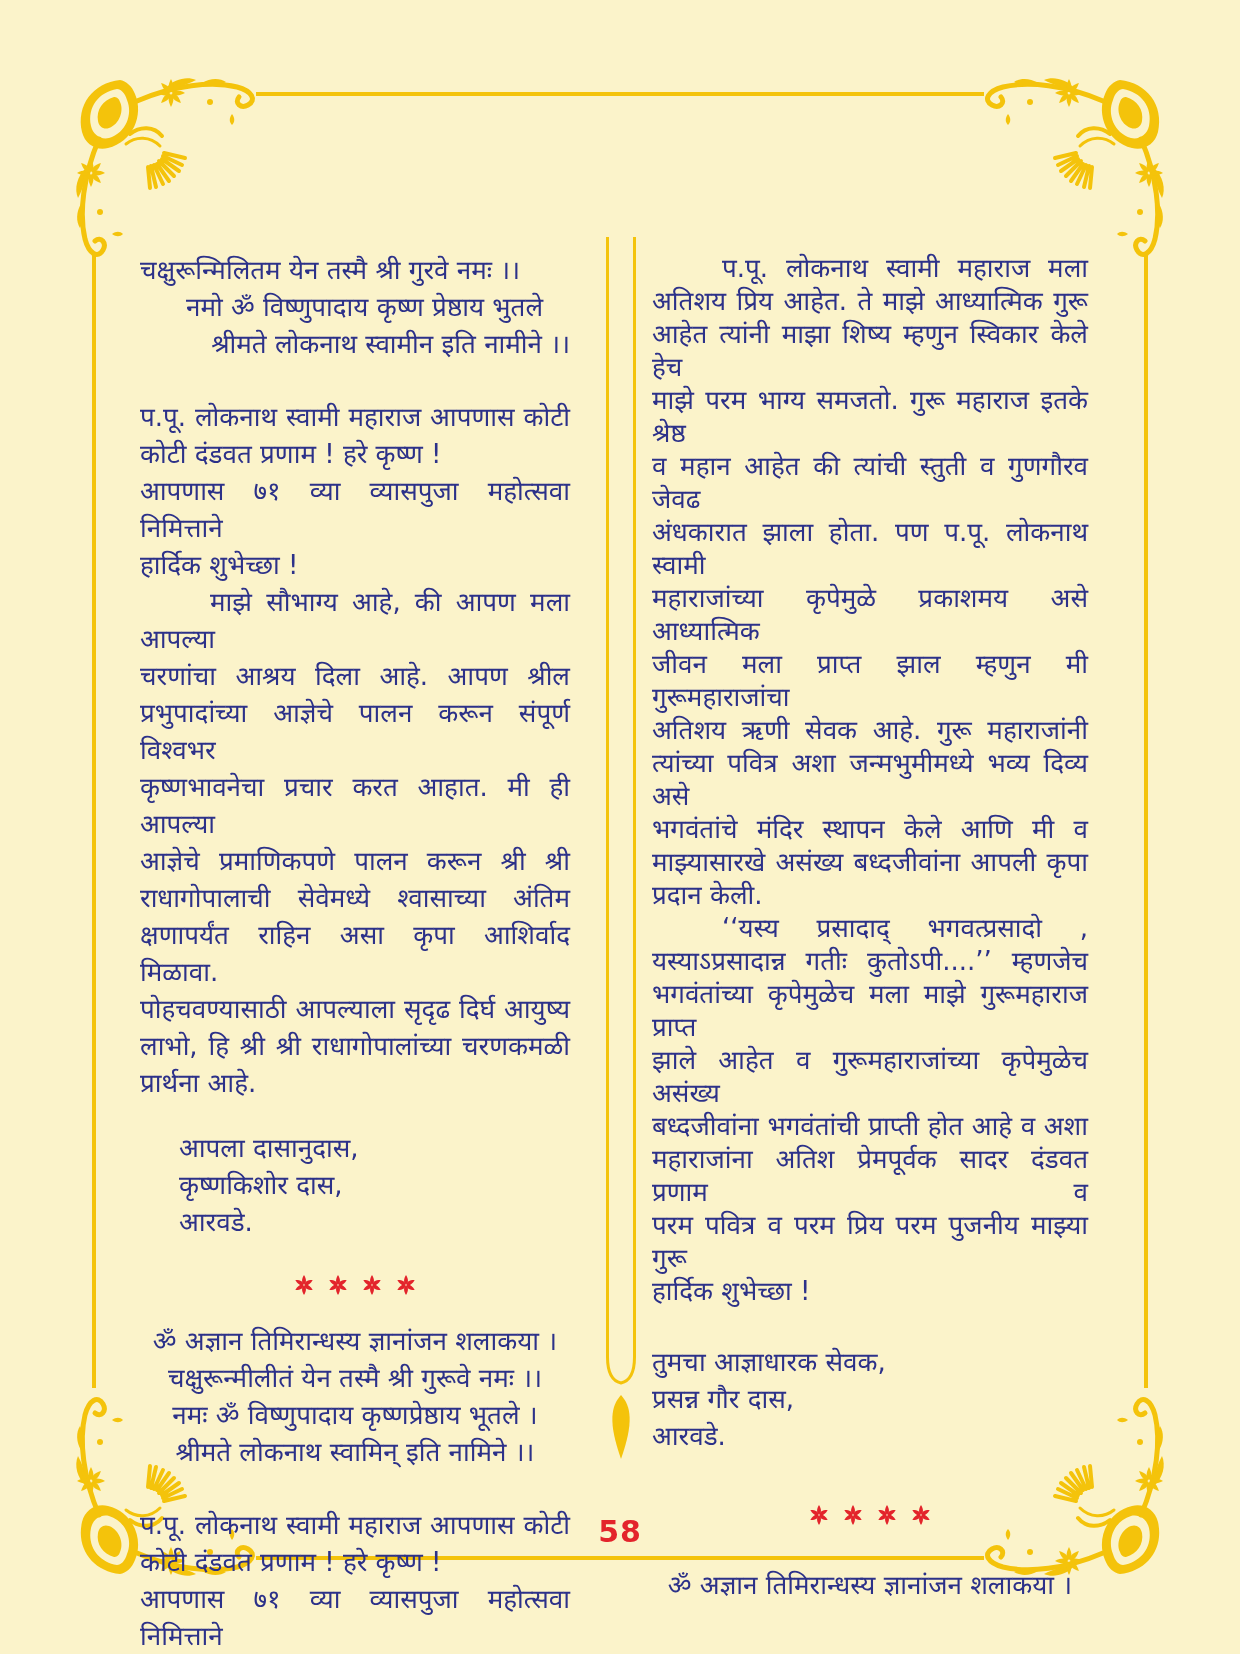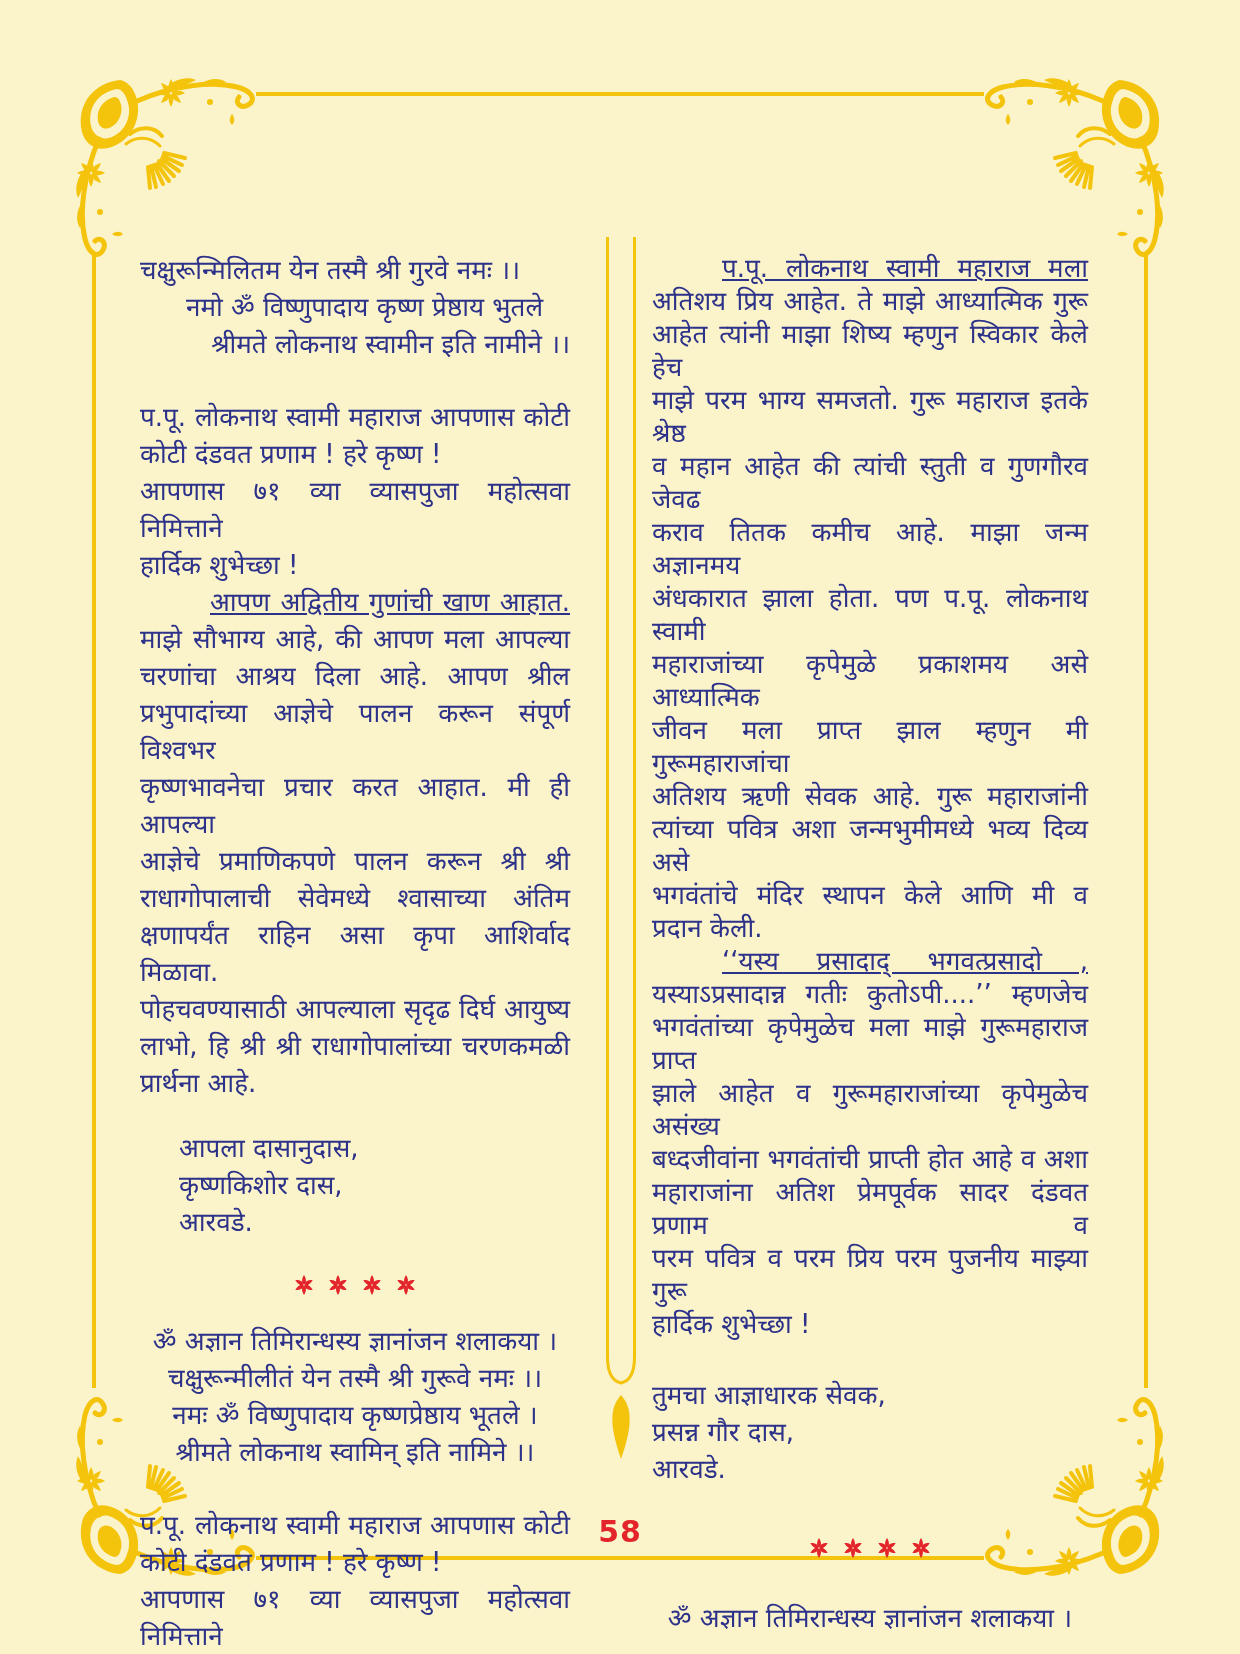--- a/index.html
+++ b/index.html
@@ -27,21 +27,21 @@
   #c-br{left:976px;top:1388px;transform:scale(-1,-1);}
   .divider{position:absolute;left:601px;top:237px;color:var(--gold);}
   .col{position:absolute;top:252px;width:430px;font-size:26px;line-height:37px;
        text-rendering:optimizeLegibility;}
   #col-left{left:140px;}
   #col-right{left:652px;width:436px;}
   .tline{min-height:1em;}
   .j{text-align:justify;text-align-last:justify;}
   .para{line-height:37px;}
   #col-right .para{line-height:33px;}
-  .indent-first .tline:first-child{text-indent:70px;text-decoration:underline;}
+  .indent-first .tline:first-child{text-indent:70px;}
   .verse{text-align:center;}
   .verse-steps .tline:nth-child(2){padding-left:46px;}
   .verse-steps .tline:nth-child(3){padding-left:70px;text-align:right;}
   
   #col-left .block:nth-child(1){margin-bottom:36px;}
   #col-left .block:nth-child(2){margin-bottom:0;}
   #col-left .block:nth-child(3){margin-bottom:28px;}
   #col-left .block:nth-child(4){margin-bottom:0;margin-left:39px;}
   #col-left .sep{margin:24px 0 30px;}
   #col-left .block:nth-child(6){margin-bottom:36px;}
@@ -135,21 +135,20 @@
         <div class="tline">नमो ॐ विष्णुपादाय कृष्ण प्रेष्ठाय भुतले</div>
         <div class="tline">श्रीमते लोकनाथ स्वामीन इति नामीने ।।</div>
       </div>
       <div class="block para">
         <div class="tline j">प.पू. लोकनाथ स्वामी महाराज आपणास कोटी</div>
         <div class="tline">कोटी दंडवत प्रणाम ! हरे कृष्ण !</div>
         <div class="tline j">आपणास ७१ व्या व्यासपुजा महोत्सवा निमित्ताने</div>
         <div class="tline">हार्दिक शुभेच्छा !</div>
       </div>
       <div class="block para indent-first">
-        <div class="tline j">आपण अद्वितीय गुणांची खाण आहात.</div>
         <div class="tline j">माझे सौभाग्य आहे, की आपण मला आपल्या</div>
         <div class="tline j">चरणांचा आश्रय दिला आहे. आपण श्रील</div>
         <div class="tline j">प्रभुपादांच्या आज्ञेचे पालन करून संपूर्ण विश्वभर</div>
         <div class="tline j">कृष्णभावनेचा प्रचार करत आहात. मी ही आपल्या</div>
         <div class="tline j">आज्ञेचे प्रमाणिकपणे पालन करून श्री श्री</div>
         <div class="tline j">राधागोपालाची सेवेमध्ये श्वासाच्या अंतिम</div>
         <div class="tline j">क्षणापर्यंत राहिन असा कृपा आशिर्वाद मिळावा.</div>
         <div class="tline j">पोहचवण्यासाठी आपल्याला सृदृढ दिर्घ आयुष्य</div>
         <div class="tline j">लाभो, हि श्री श्री राधागोपालांच्या चरणकमळी</div>
         <div class="tline">प्रार्थना आहे.</div>
@@ -180,27 +179,27 @@
         <div class="tline j">आपणास ७१ व्या व्यासपुजा महोत्सवा निमित्ताने</div>
       </div>
     </div>
   <div class="col" id="col-right">
       <div class="block para indent-first">
         <div class="tline j">प.पू. लोकनाथ स्वामी महाराज मला</div>
         <div class="tline j">अतिशय प्रिय आहेत. ते माझे आध्यात्मिक गुरू</div>
         <div class="tline j">आहेत त्यांनी माझा शिष्य म्हणुन स्विकार केले हेच</div>
         <div class="tline j">माझे परम भाग्य समजतो. गुरू महाराज इतके श्रेष्ठ</div>
         <div class="tline j">व महान आहेत की त्यांची स्तुती व गुणगौरव जेवढ</div>
-        <div class="tline j">कराव तितक कमीच आहे. माझा जन्म अज्ञानमय</div>
         <div class="tline j">अंधकारात झाला होता. पण प.पू. लोकनाथ स्वामी</div>
         <div class="tline j">महाराजांच्या कृपेमुळे प्रकाशमय असे आध्यात्मिक</div>
         <div class="tline j">जीवन मला प्राप्त झाल म्हणुन मी गुरूमहाराजांचा</div>
         <div class="tline j">अतिशय ऋणी सेवक आहे. गुरू महाराजांनी</div>
         <div class="tline j">त्यांच्या पवित्र अशा जन्मभुमीमध्ये भव्य दिव्य असे</div>
         <div class="tline j">भगवंतांचे मंदिर स्थापन केले आणि मी व</div>
+        <div class="tline j">माझ्यासारखे असंख्य बध्दजीवांना आपली कृपा</div>
         <div class="tline">प्रदान केली.</div>
       </div>
       <div class="block para indent-first">
         <div class="tline j">‘‘यस्य प्रसादाद् भगवत्प्रसादो ,</div>
         <div class="tline j">यस्याऽप्रसादान्न गतीः कुतोऽपी....’’ म्हणजेच</div>
         <div class="tline j">भगवंतांच्या कृपेमुळेच मला माझे गुरूमहाराज प्राप्त</div>
         <div class="tline j">झाले आहेत व गुरूमहाराजांच्या कृपेमुळेच असंख्य</div>
         <div class="tline j">बध्दजीवांना भगवंतांची प्राप्ती होत आहे व अशा</div>
         <div class="tline j">महाराजांना अतिश प्रेमपूर्वक सादर दंडवत प्रणाम व</div>
         <div class="tline j">परम पवित्र व परम प्रिय परम पुजनीय माझ्या गुरू</div>

